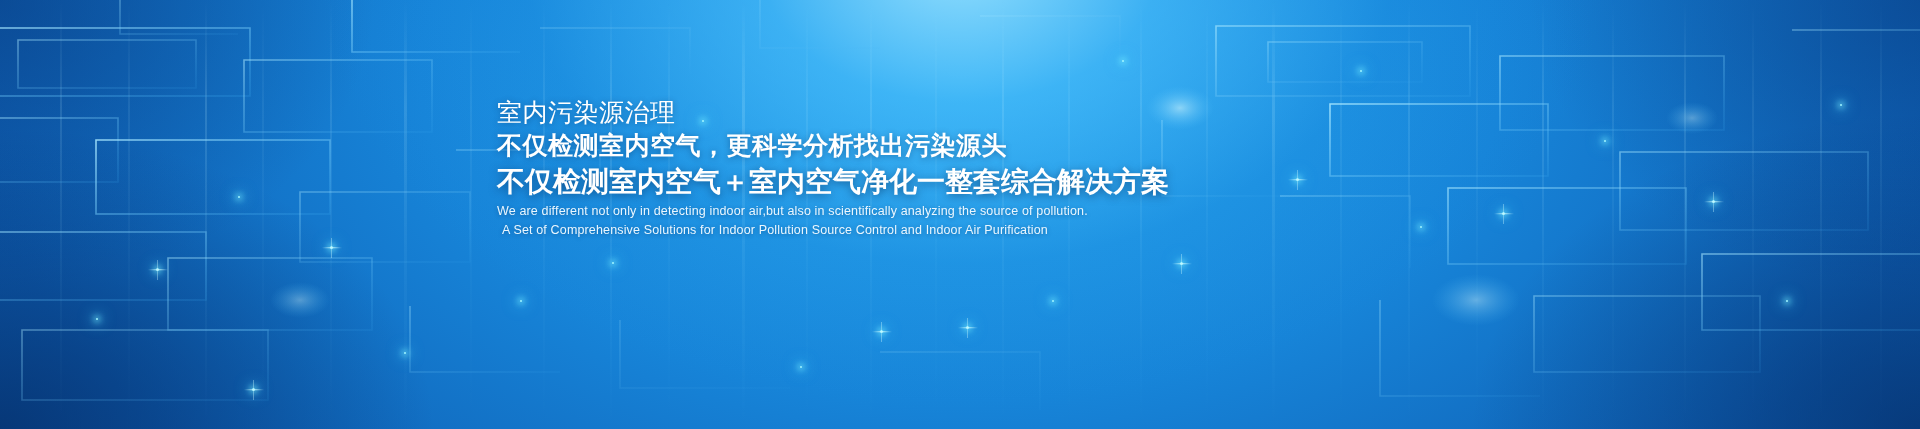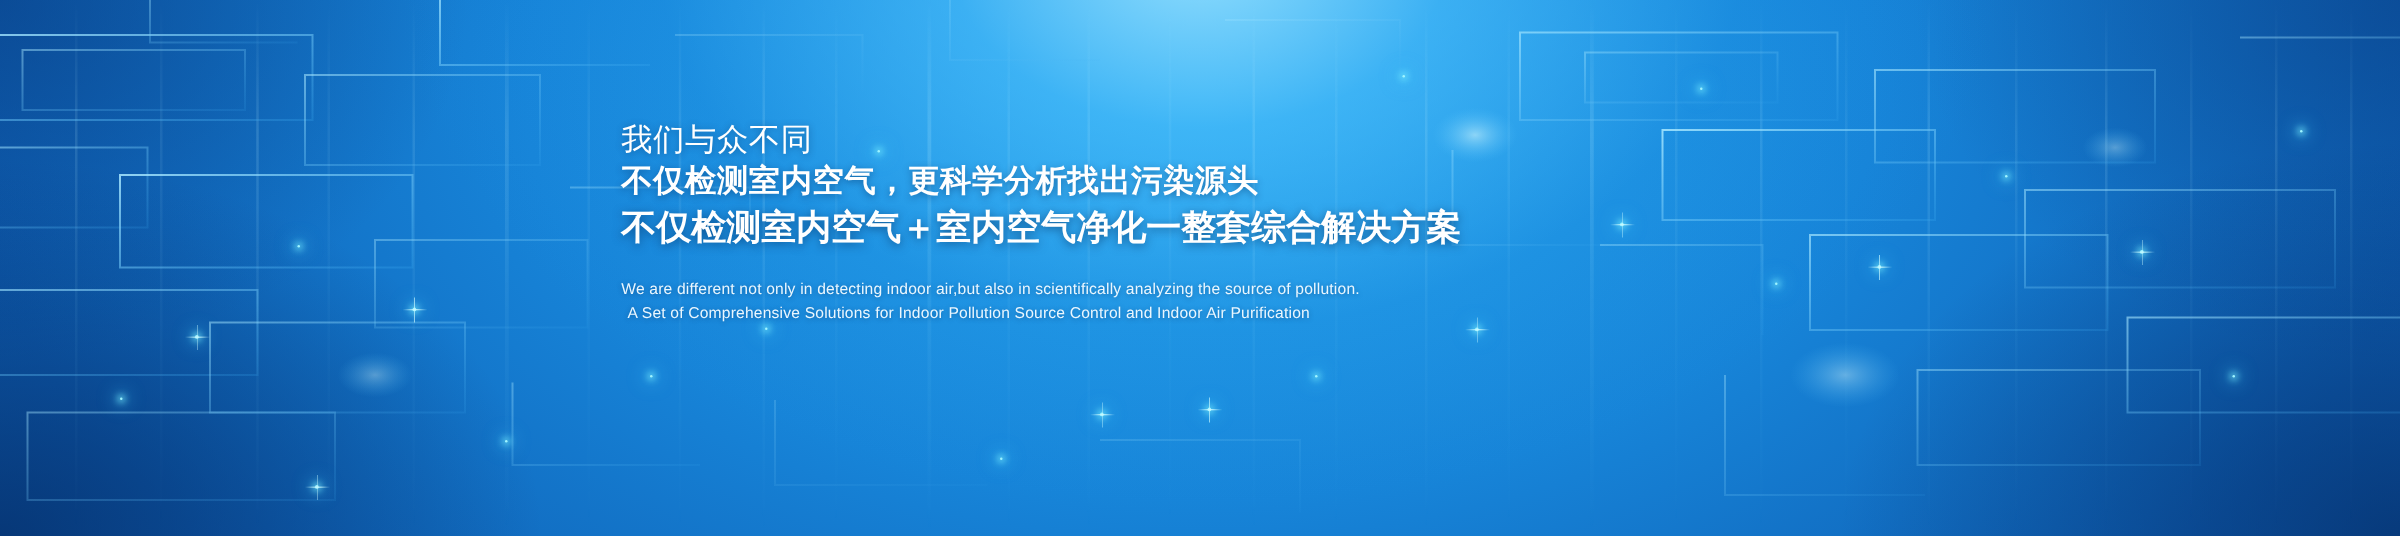--- a/index.html
+++ b/index.html
@@ -66,21 +66,21 @@
     white-space:nowrap;
     text-shadow:0 1px 6px rgba(3,40,90,.45);
   }
   #line1 { font-size:25px; line-height:32px; font-weight:400; }
   #line2 { font-size:25px; line-height:34px; font-weight:700; }
   #line3 {
     font-size:28px; line-height:40px; font-weight:700;
     letter-spacing:0px;
     text-shadow:0 2px 8px rgba(2,35,80,.55);
   }
-  #eng { margin-top:20px; }
+  #eng { }
   .eng-ln {
     color:#eaf7ff;
     font-size:12.5px;
     line-height:19px;
     font-weight:400;
     letter-spacing:.15px;
     white-space:nowrap;
     text-shadow:0 1px 4px rgba(3,40,90,.40);
   }
   .eng-ln.indent { padding-left:5px; }
@@ -217,21 +217,21 @@
     <span class="sp star" style="left:1712px;top:200px; width:3px; height:3px;"></span>
     <span class="sp" style="left:1840px;top:104px; width:2px; height:2px;"></span>
     <span class="sp" style="left:1786px;top:300px; width:2px; height:2px;"></span>
     <span class="sp" style="left:1360px;top:70px;  width:2px; height:2px;"></span>
     <span class="sp" style="left:702px; top:120px; width:2px; height:2px;"></span>
     <span class="sp" style="left:1122px;top:60px;  width:2px; height:2px;"></span>
   </div>
 
   <div id="copy">
 
-    <div class="ln" id="line1">我们与众不同</div>
+    <div class="ln" id="line1">室内污染源治理</div>
 
     <div class="ln" id="line2">不仅检测室内空气，更科学分析找出污染源头</div>
 
     <div class="ln" id="line3">不仅检测室内空气＋室内空气净化一整套综合解决方案</div>
 
     <div id="eng">
       <div class="eng-ln">We are different not only in detecting indoor air,but also in scientifically analyzing the source of pollution.</div>
       <div class="eng-ln indent">A Set of Comprehensive Solutions for Indoor Pollution Source Control and Indoor Air Purification</div>
     </div>
 

